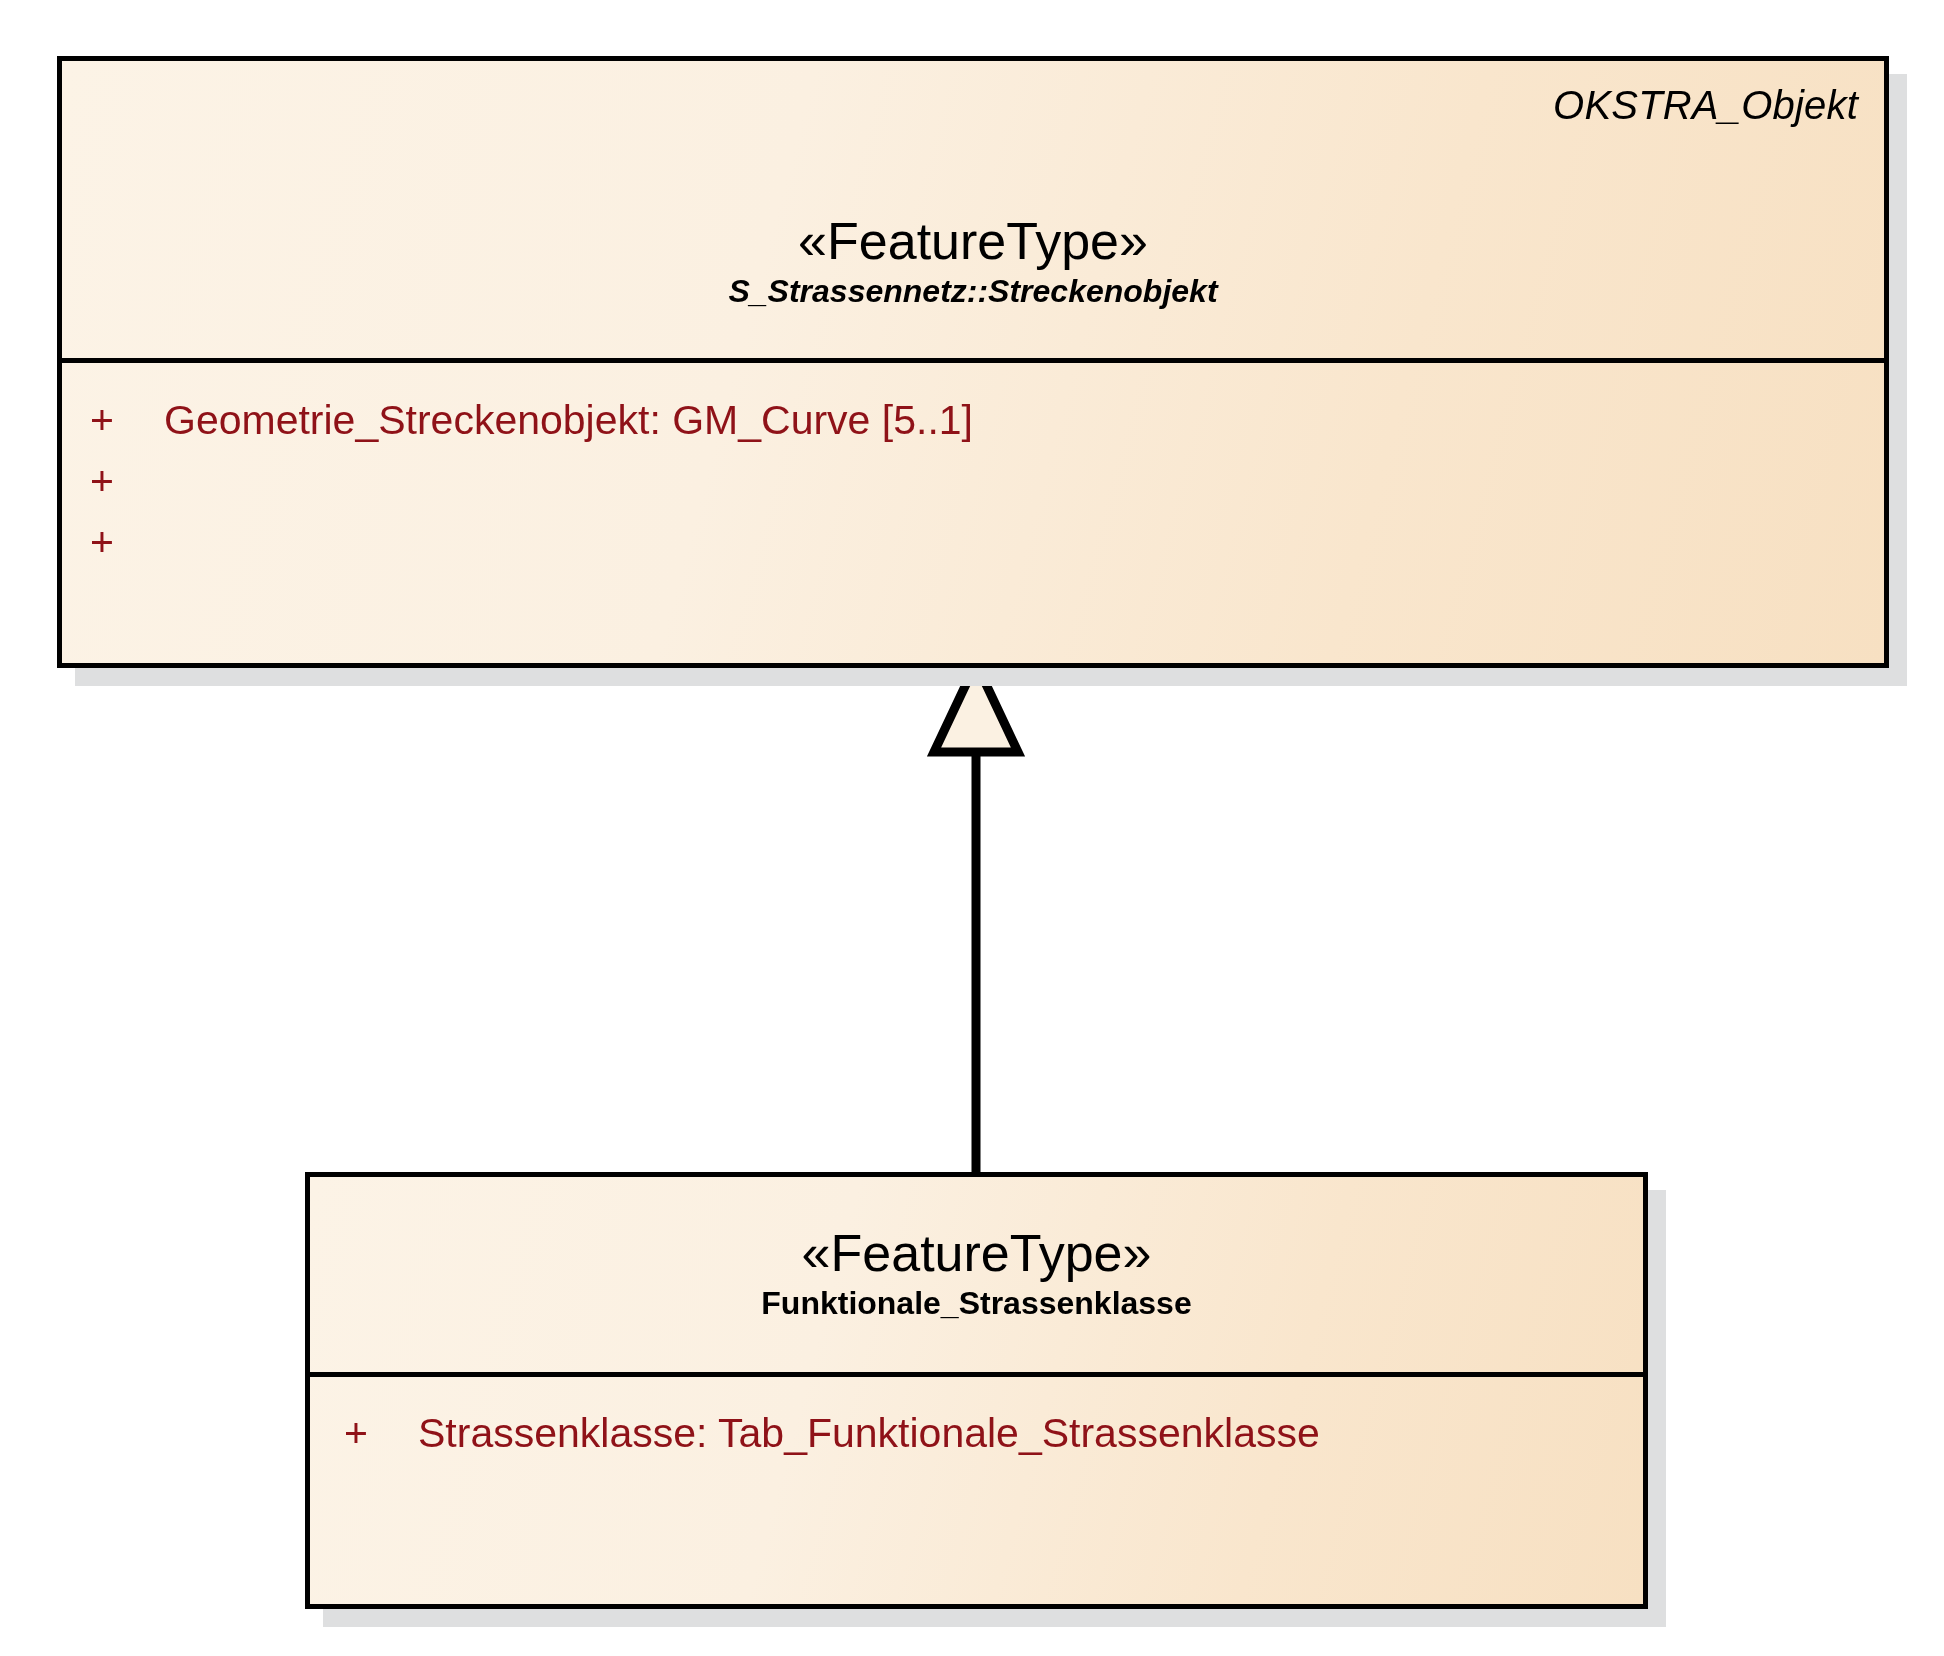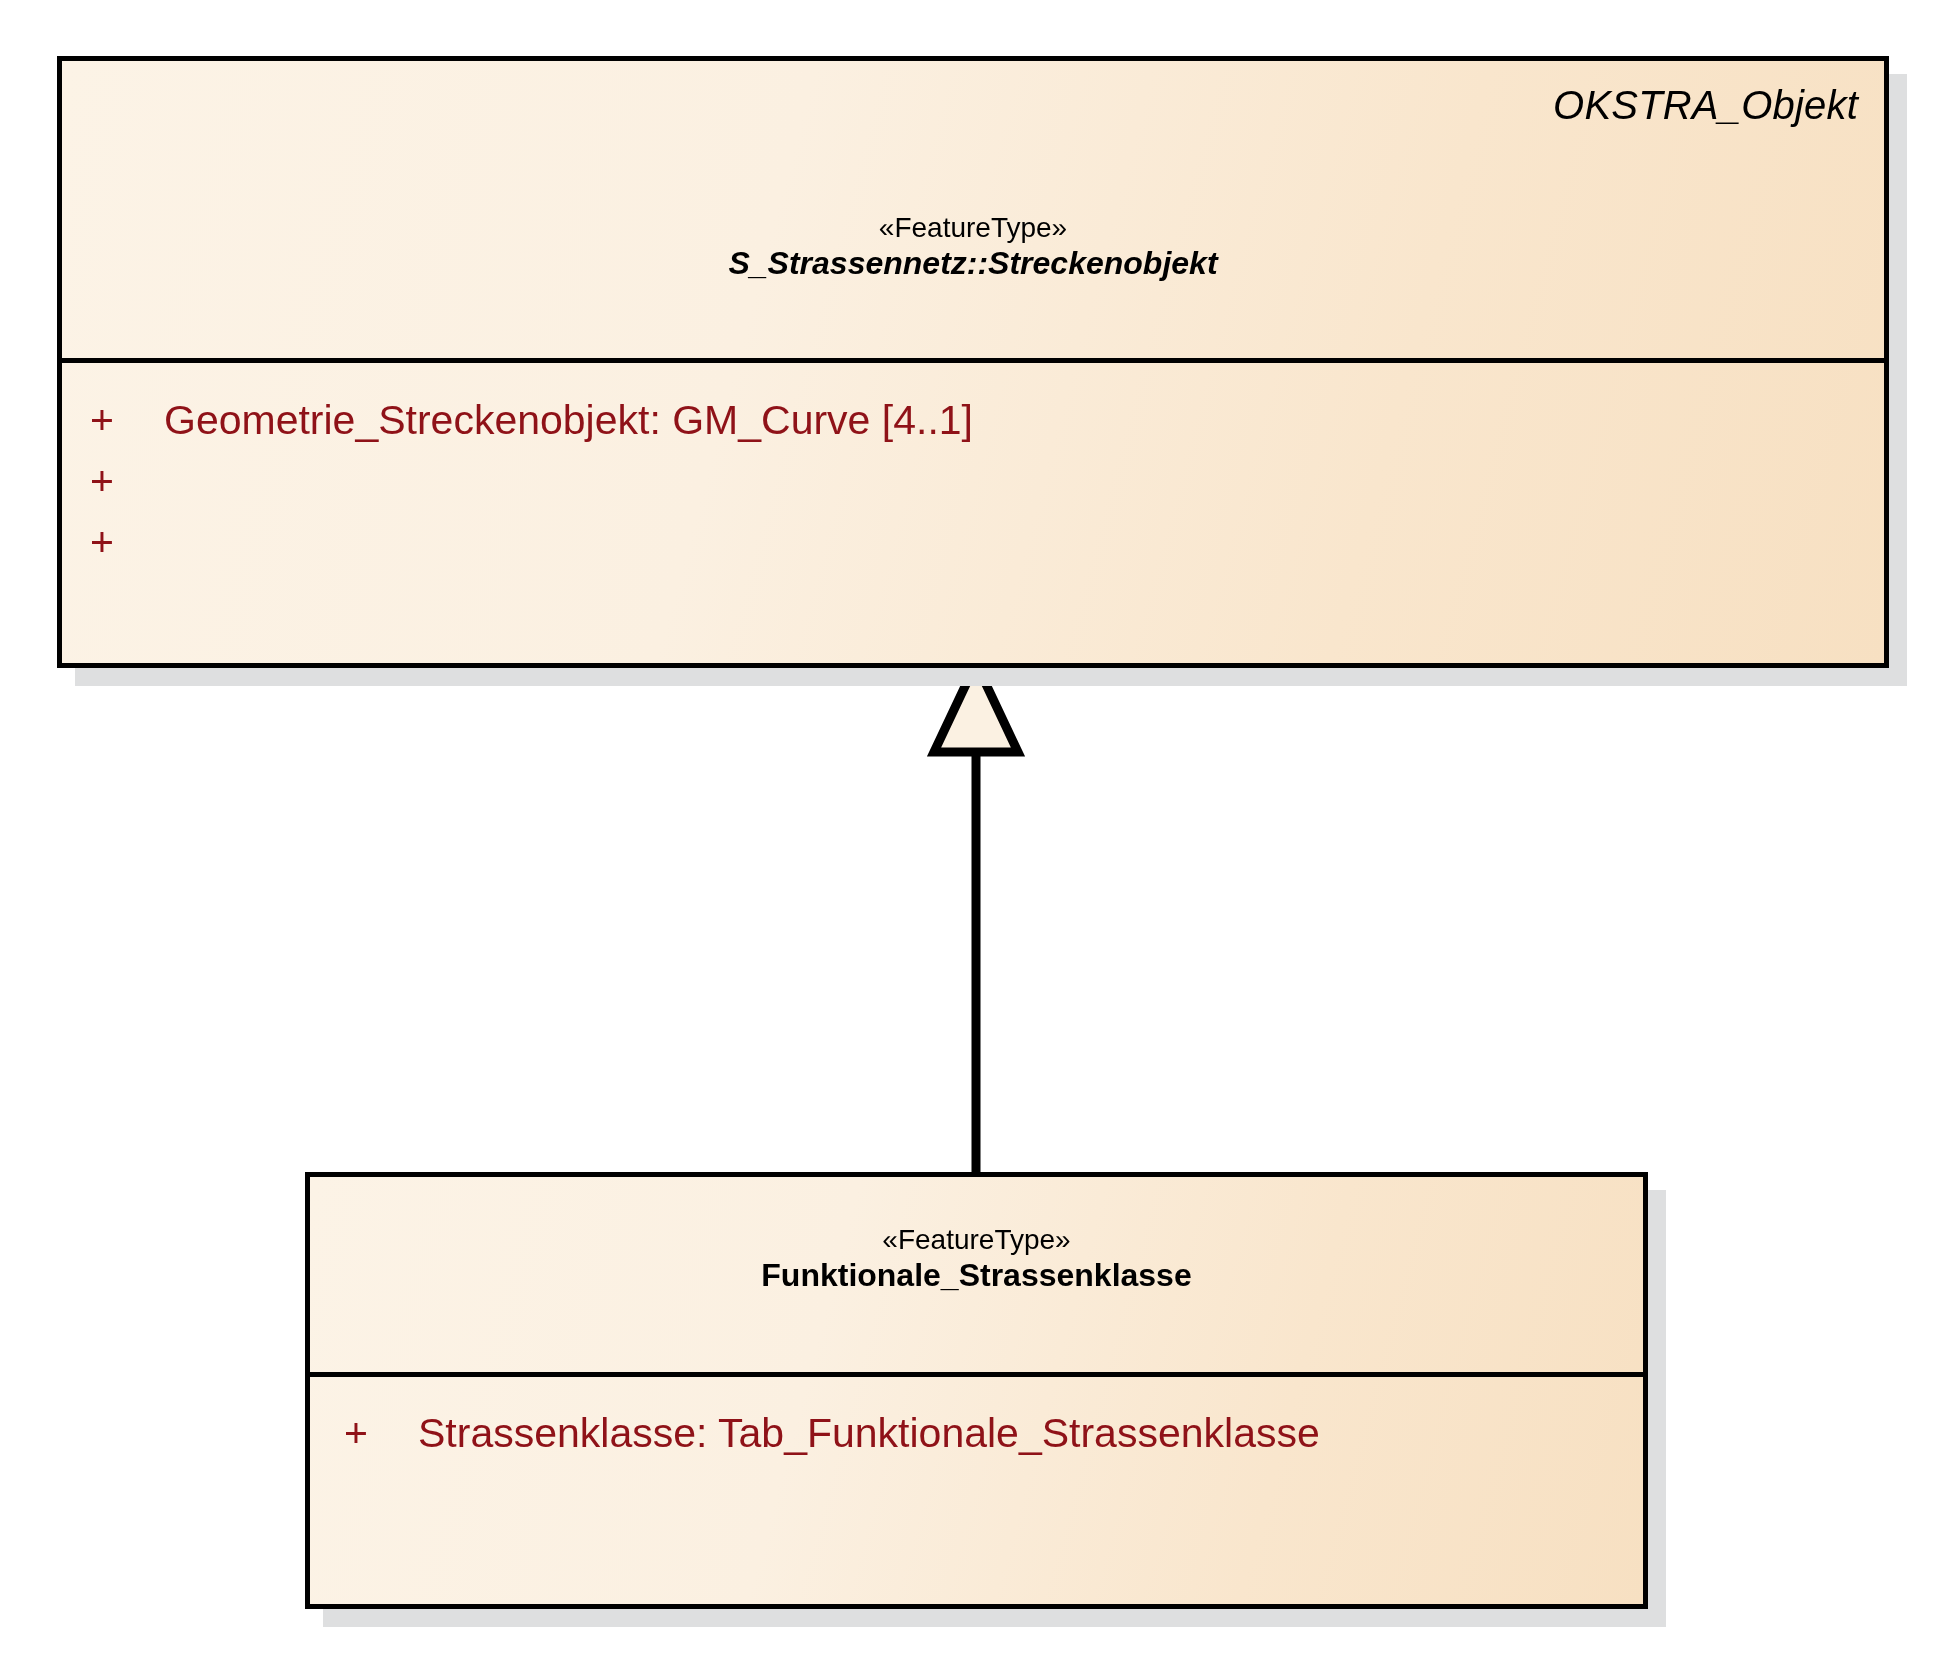--- a/index.html
+++ b/index.html
@@ -48,21 +48,21 @@
     top: 22px;
     right: 26px;
     font-style: italic;
     font-size: 40px;
     color: #000000;
     letter-spacing: 0.2px;
     white-space: nowrap;
   }
 
   .stereotype {
-    font-size: 28px;
+    font-size: 52px;
     color: #000000;
     line-height: 1.18;
     white-space: nowrap;
   }
 
   .class-name {
     font-size: 32px;
     font-weight: bold;
     color: #000000;
     line-height: 1.2;
@@ -144,21 +144,21 @@
 
     <div class="uml-header">
       <div class="corner-tag">OKSTRA_Objekt</div>
       <div class="stereotype">«FeatureType»</div>
       <div class="class-name abstract">S_Strassennetz::Streckenobjekt</div>
     </div>
 
     <div class="uml-compartment">
       <div class="attr-row">
         <span class="attr-vis">+</span>
-        <span class="attr-text">Geometrie_Streckenobjekt: GM_Curve [4..1]</span>
+        <span class="attr-text">Geometrie_Streckenobjekt: GM_Curve [5..1]</span>
       </div>
       <div class="attr-row">
         <span class="attr-vis">+</span>
       </div>
       <div class="attr-row">
         <span class="attr-vis">+</span>
       </div>
     </div>
   </div>
 

